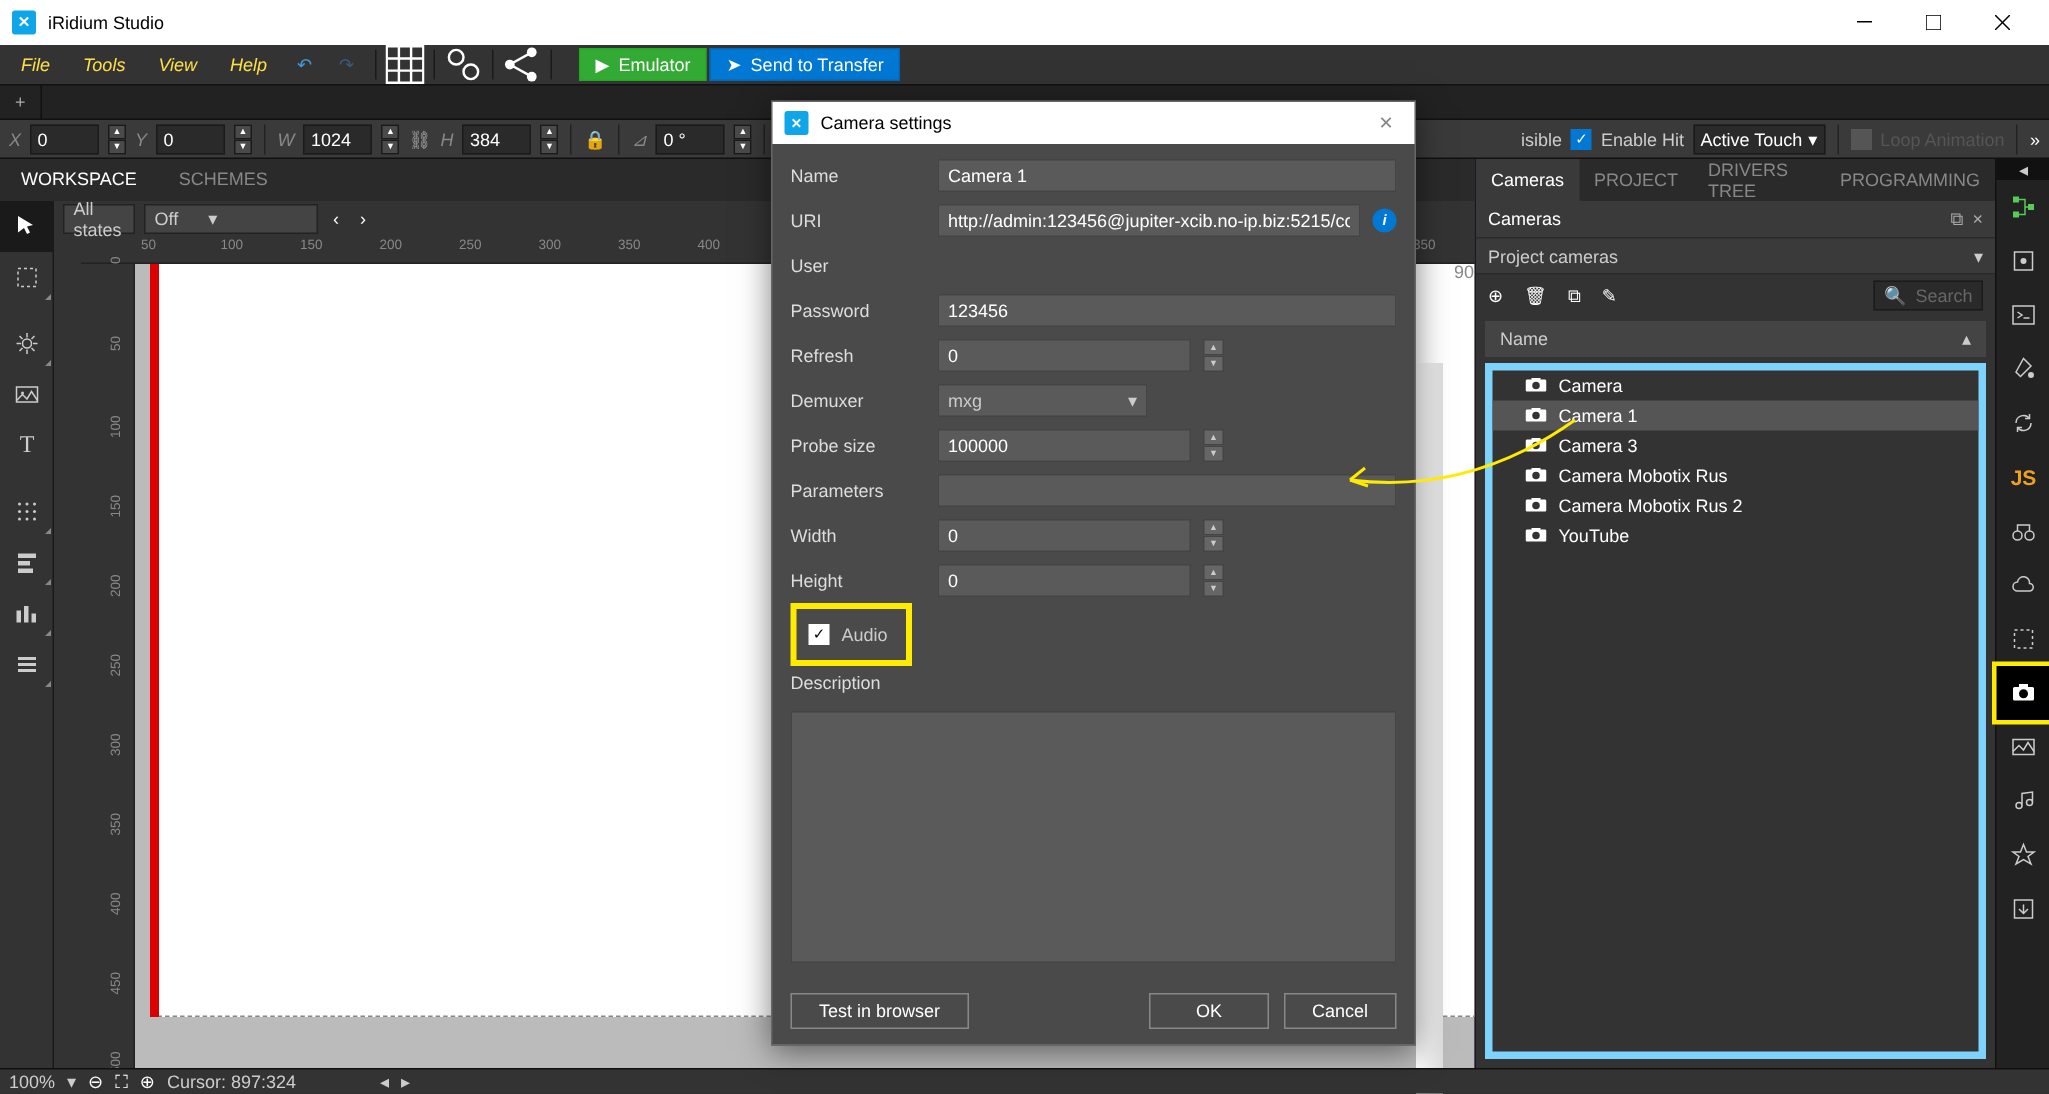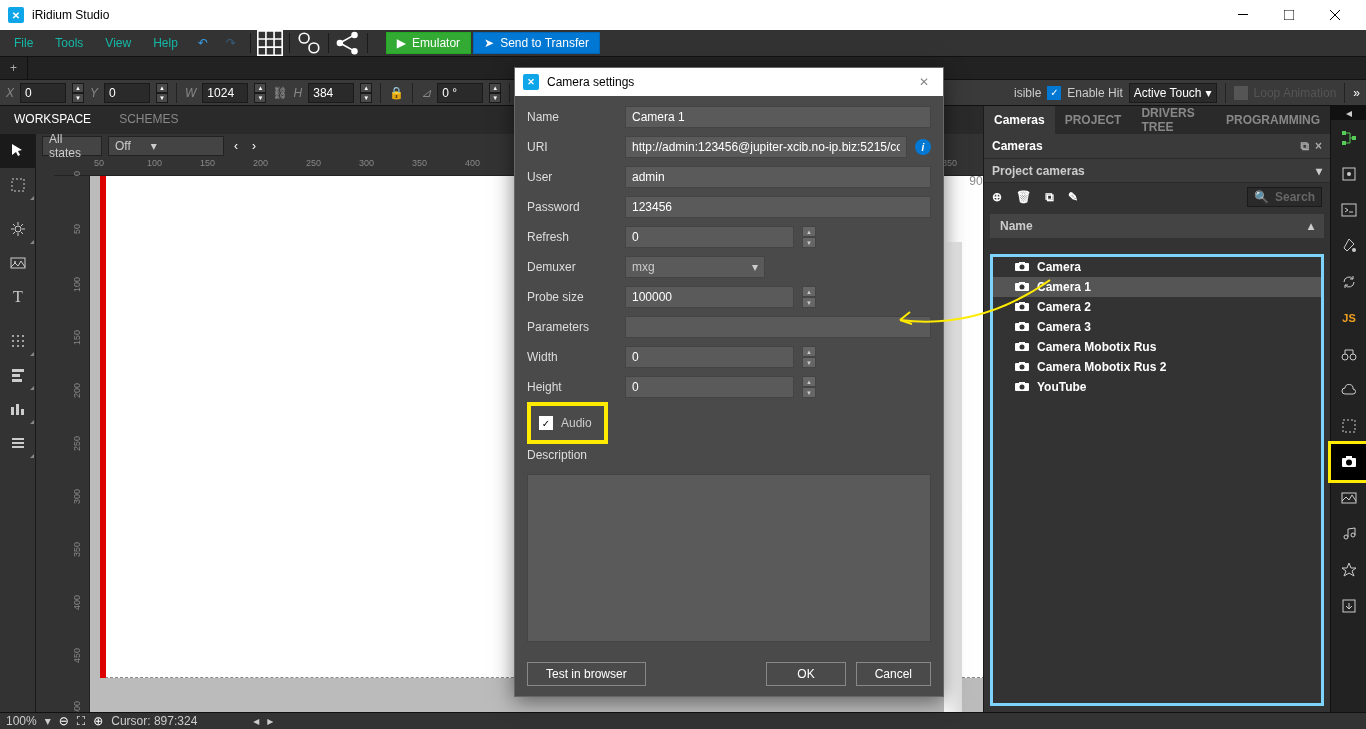--- a/index.html
+++ b/index.html
@@ -7,21 +7,21 @@
 
 
 .titlebar { height:30px; background:#fff; display:flex; align-items:center; padding:0 8px; color:#000; }
 .titlebar .app-icon { width:16px; height:16px; background:#0ea5e9; border-radius:2px; display:flex; align-items:center; justify-content:center; color:#fff; font-size:10px; font-weight:bold; margin-right:8px; }
 .titlebar .spacer { flex:1; }
 .titlebar .win-btn { width:46px; height:30px; display:flex; align-items:center; justify-content:center; color:#000; }
 .titlebar .win-btn svg { width:10px; height:10px; }
 
 
 .menubar { height:26px; background:#333; display:flex; align-items:center; padding:0 4px; gap:2px; }
-.menu-item { padding:4px 10px; color:#14b8a6; }
+.menu-item { padding:4px 10px; color:#fde047;font-style:italic; }
 .menubar .sep { width:1px; height:20px; background:#1a1a1a; margin:0 4px; }
 .menubar .icon-btn { width:26px; height:26px; display:flex; align-items:center; justify-content:center; color:#fff; }
 .menubar .arrow-icon { color:#3b9ae1; }
 .menubar .emulator { height:22px; background:#3a3; border:1px solid #2a2; color:#fff; display:flex; align-items:center; padding:0 10px; gap:6px; }
 .menubar .send { height:22px; background:#0078d4; border:1px solid #0068b8; color:#fff; display:flex; align-items:center; padding:0 10px; gap:6px; }
 
 
 .tabstrip { height:24px; background:#222; display:flex; align-items:center; border-bottom:1px solid #111; border-top:1px solid #111; }
 .tabstrip .newtab { width:28px; height:24px; display:flex; align-items:center; justify-content:center; color:#aaa; border-right:1px solid #111; }
 .tabstrip .tab { height:24px; background:#3a3a3a; padding:0 14px; display:flex; align-items:center; color:#fff; border-right:1px solid #111; }
@@ -66,41 +66,41 @@
 .hruler .tick { position:absolute; top:0; color:#888; font-size:9px; }
 .vruler { width:18px; background:#333; position:absolute; left:36px; top:42px; bottom:0; border-right:1px solid #222; }
 .vruler .tick { position:absolute; left:0; color:#888; font-size:9px; writing-mode:vertical-rl; transform:rotate(180deg); }
 
 .canvas-viewport { position:absolute; left:54px; right:0; top:42px; bottom:0; background:#bbb; overflow:hidden; }
 .canvas-page { position:absolute; left:10px; top:-8px; width:900px; height:510px; background:#fff; border:1px dashed #888; }
 .transition-bar { position:absolute; left:10px; top:-8px; width:6px; height:510px; background:#d00; }
 
 
 .right { width:383px; background:#333; display:flex; }
-.panel-body { flex:1; display:flex; flex-direction:column; border-left:1px solid #1a1a1a;font-weight:bold; }
+.panel-body { flex:1; display:flex; flex-direction:column; border-left:1px solid #1a1a1a; }
 .panel-tabs { height:28px; background:#2a2a2a; display:flex; align-items:center; }
 .panel-tab { padding:0 10px; height:28px; display:flex; align-items:center; color:#888; }
 .panel-tab.active { color:#fff; background:#3a3a3a; }
 .panel-header { height:24px; background:#3a3a3a; display:flex; align-items:center; padding:0 8px; color:#fff; }
 .panel-header .pop { margin-left:auto; color:#aaa; }
 .panel-row { height:24px; background:#3a3a3a; display:flex; align-items:center; padding:0 8px; border-top:1px solid #2a2a2a;justify-content:center; }
 .panel-row .combo3 { flex:1; height:20px; background:#3a3a3a; display:flex; align-items:center; justify-content:space-between; }
 .panel-toolbar { height:28px; display:flex; align-items:center; padding:0 8px; gap:14px; border-top:1px solid #2a2a2a; }
 .panel-toolbar .ticon { color:#fff; }
 .panel-toolbar .search-wrap { margin-left:auto; display:flex; align-items:center; gap:6px; background:#2a2a2a; border:1px solid #1a1a1a; height:20px; padding:0 6px; color:#666; }
 .list-head { height:24px; background:#444; display:flex; align-items:center; padding:0 10px; justify-content:space-between; margin:4px 6px 0 6px; }
-.cam-list { flex:1; margin:16px 6px 6px 6px; background:#333; border:3px solid #7dd3fc; overflow:auto; }
+.cam-list { flex:1; margin:4px 6px 6px 6px; background:#333; border:5px solid #7dd3fc; overflow:auto; }
 .cam-item { height:20px; display:flex; align-items:center; padding:0 10px 0 22px; gap:8px; color:#fff; }
 .cam-item.sel { background:#555; }
 .cam-item .cam-icon { width:14px; height:10px; }
 
 .right-toolbar { width:36px; background:#222; display:flex; flex-direction:column; border-left:1px solid #111; }
 .right-toolbar .rbtn { width:36px; height:36px; display:flex; align-items:center; justify-content:center; color:#ccc; }
 .right-toolbar .rbtn.hl { outline:3px solid #ffeb00; background:#000; }
-.right-toolbar .rbtn.js { color:#f0a020; font-weight:bold; font-size:11px; }
+.right-toolbar .rbtn.js { color:#f0a020; font-weight:bold; font-size:14px; }
 .right-toolbar .rbtn svg { width:18px; height:18px; }
 .right-toolbar .tri { width:36px; height:14px; display:flex; align-items:center; justify-content:center; background:#111; }
 
 
 .statusbar { position:absolute; bottom:0; left:0; right:0; height:17px; background:#333; border-top:1px solid #111; display:flex; align-items:center; padding:0 6px; gap:8px; color:#ccc; }
 .statusbar .zicon { color:#fff; }
 
 
 .dialog { position:absolute; left:514px; top:67px; width:430px; height:630px; background:#4a4a4a; border:1px solid #666; box-shadow:0 4px 20px rgba(0,0,0,0.5); display:flex; flex-direction:column; }
 .dlg-title { height:28px; background:#fff; color:#000; display:flex; align-items:center; padding:0 8px; gap:8px; }
@@ -330,21 +330,21 @@
             <svg viewBox="0 0 18 18">
               <rect x="3" y="4" width="12" height="2"></rect>
               <rect x="3" y="8" width="12" height="2"></rect>
               <rect x="3" y="12" width="12" height="2"></rect>
             </svg>
             <div class="corner"></div>
           </div>
       </div>
       <div class="canvas-area">
         <div class="state-bar">
-          <div class="combo2" style="width:60px">
+          <div class="combo2" style="width:48px">
               <span>All states</span>
             </div>
           <div class="combo2" style="width:116px">
               <span>Off</span>
               <span>▾</span>
             </div>
           <span class="nav-arr">‹</span>
           <span class="nav-arr">›</span>
         </div>
         <div class="hruler" id="hruler">
@@ -433,28 +433,20 @@
               <rect x="4" y="0" width="6" height="2" fill="#fff"></rect>
             </svg>
             <span>Camera 1</span>
           </div>
           <div class="cam-item">
             <svg class="cam-icon" viewBox="0 0 14 10">
               <rect x="0" y="1" width="14" height="8" rx="1" fill="#fff"></rect>
               <circle cx="7" cy="5" r="2.5" fill="#333"></circle>
               <rect x="4" y="0" width="6" height="2" fill="#fff"></rect>
             </svg>
-            <span>Camera 2</span>
-          </div>
-          <div class="cam-item">
-            <svg class="cam-icon" viewBox="0 0 14 10">
-              <rect x="0" y="1" width="14" height="8" rx="1" fill="#fff"></rect>
-              <circle cx="7" cy="5" r="2.5" fill="#333"></circle>
-              <rect x="4" y="0" width="6" height="2" fill="#fff"></rect>
-            </svg>
             <span>Camera 3</span>
           </div>
           <div class="cam-item">
             <svg class="cam-icon" viewBox="0 0 14 10">
               <rect x="0" y="1" width="14" height="8" rx="1" fill="#fff"></rect>
               <circle cx="7" cy="5" r="2.5" fill="#333"></circle>
               <rect x="4" y="0" width="6" height="2" fill="#fff"></rect>
             </svg>
             <span>Camera Mobotix Rus</span>
           </div>
@@ -584,21 +576,20 @@
         <span class="dlbl">Name</span>
         <input class="dinp" value="Camera 1" style="">
       </div>
     <div class="dlg-row">
         <span class="dlbl">URI</span>
         <input class="dinp" value="http://admin:123456@jupiter-xcib.no-ip.biz:5215/control/" style="">
         <div class="info-i">i</div>
       </div>
     <div class="dlg-row">
         <span class="dlbl">User</span>
-        <input class="dinp" value="admin" style="">
       </div>
     <div class="dlg-row">
         <span class="dlbl">Password</span>
         <input class="dinp" value="123456" style="">
       </div>
     <div class="dlg-row">
         <span class="dlbl">Refresh</span>
         <input class="dinp short" value="0" style="">
         <div class="dspin">
           <div>▲</div>

